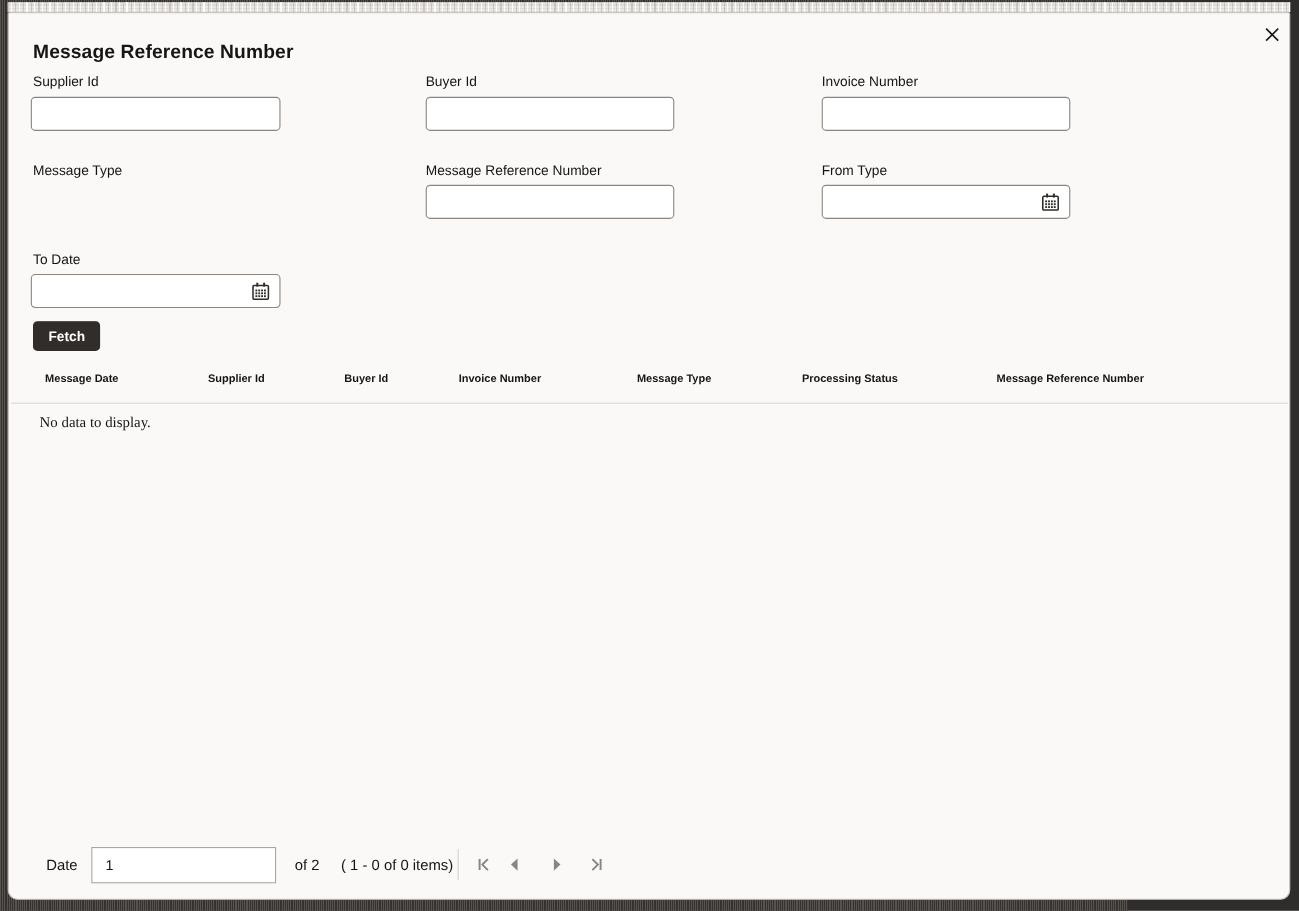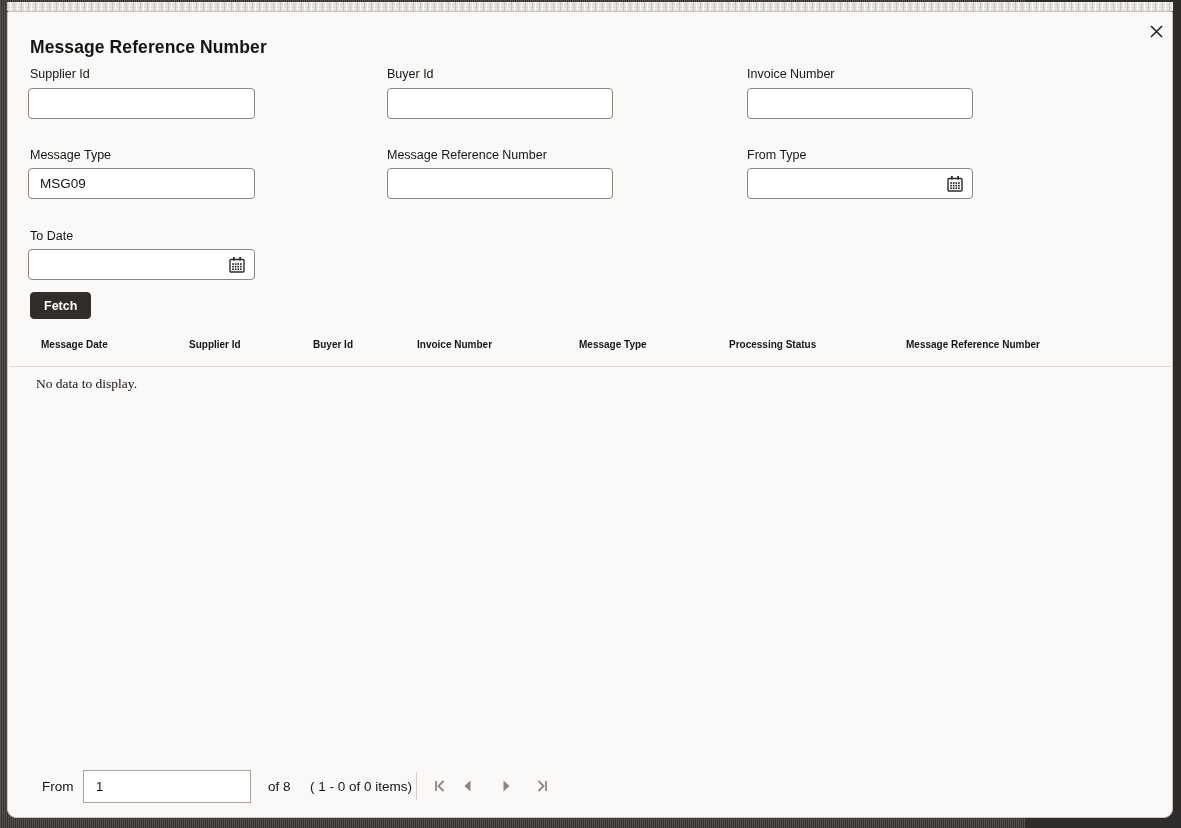--- a/index.html
+++ b/index.html
@@ -114,21 +114,20 @@
   <div class="abs field-label" style="left:30px;top:67px;">Supplier Id</div>
   <input class="abs tinput" style="left: 28px; top: 88px; width: 227px;" value="">
 
   <div class="abs field-label" style="left:387px;top:67px;">Buyer Id</div>
   <input class="abs tinput" style="left: 387px; top: 88px; width: 226px;" value="">
 
   <div class="abs field-label" style="left:747px;top:67px;">Invoice Number</div>
   <input class="abs tinput" style="left: 747px; top: 88px; width: 226px;" value="">
 
   <div class="abs field-label" style="left:30px;top:148px;">Message Type</div>
-  <input class="abs tinput" style="left: 28px; top: 168px; width: 227px;" value="MSG09">
 
   <div class="abs field-label" style="left:387px;top:148px;">Message Reference Number</div>
   <input class="abs tinput" style="left: 387px; top: 168px; width: 226px;" value="">
 
   <div class="abs field-label" style="left:747px;top:148px;">From Type</div>
   <div class="date-wrap" style="left:747px;top:168px;width:226px;height:31px;">
     <input class="tinput" value="" style="">
     <button class="cal-btn">
       <span style="display:flex;">
         <svg width="18" height="18" viewBox="0 0 18 18">
@@ -189,23 +188,23 @@
   <div class="col-header" style="left:313px;">Buyer Id</div>
   <div class="col-header" style="left:417px;">Invoice Number</div>
   <div class="col-header" style="left:579px;">Message Type</div>
   <div class="col-header" style="left:729px;">Processing Status</div>
   <div class="col-header" style="left:906px;">Message Reference Number</div>
 
   <div class="header-divider"></div>
 
   <div class="abs empty-msg" style="left:36px;top:376px;font-family:Liberation Serif, serif;">No data to display.</div>
 
-  <div class="abs pg-text" style="left:42px;top:779px;">From</div>
+  <div class="abs pg-text" style="left:42px;top:779px;">Date</div>
   <input class="abs pg-input" style="left: 83px; top: 770px;" value="1">
-  <div class="abs pg-text" style="left:268px;top:779px;">of 8</div>
+  <div class="abs pg-text" style="left:268px;top:779px;">of 2</div>
   <div class="abs pg-text" style="left:310px;top:779px;">( 1 - 0 of 0 items)</div>
   <div class="pg-vdiv" style="left:416px;top:772px;"></div>
 
   <button class="icon-btn" style="left:428px;top:774px;">
     <span style="display:flex;">
       <svg width="20" height="20" viewBox="0 0 20 20">
         <line x1="6" y1="5" x2="6" y2="15" stroke="#8b8580" stroke-width="1.8"></line>
         <polyline points="13.5,5 8.5,10 13.5,15" fill="none" stroke="#8b8580" stroke-width="1.8"></polyline>
       </svg>
     </span>

